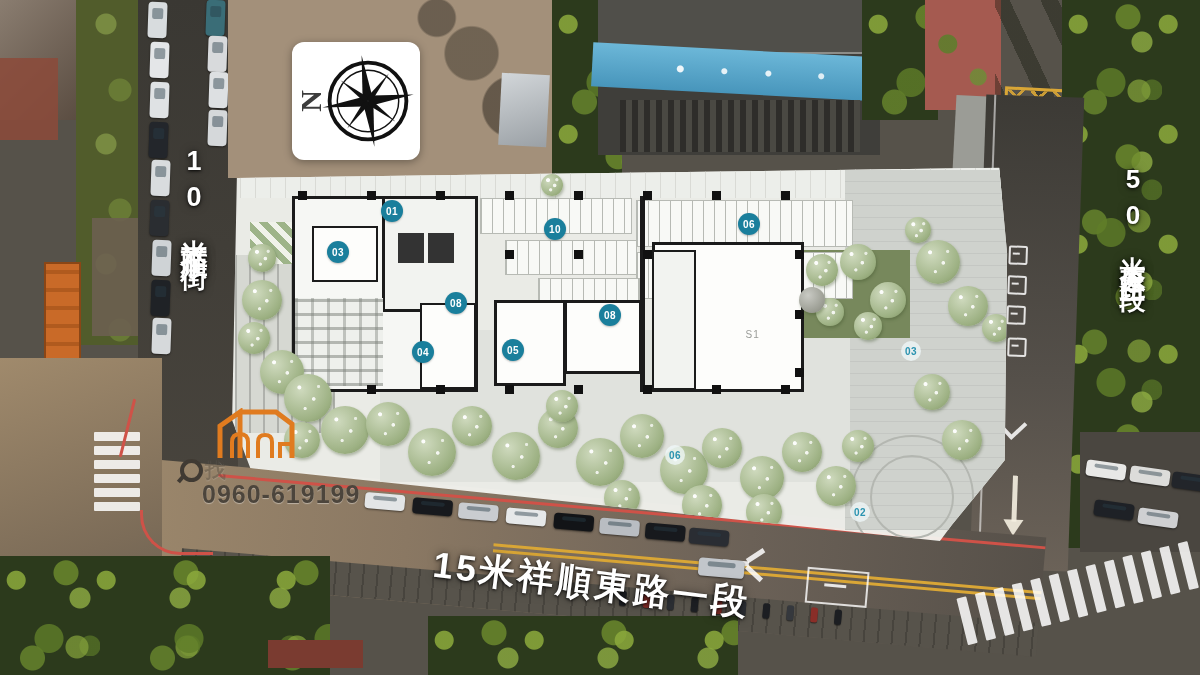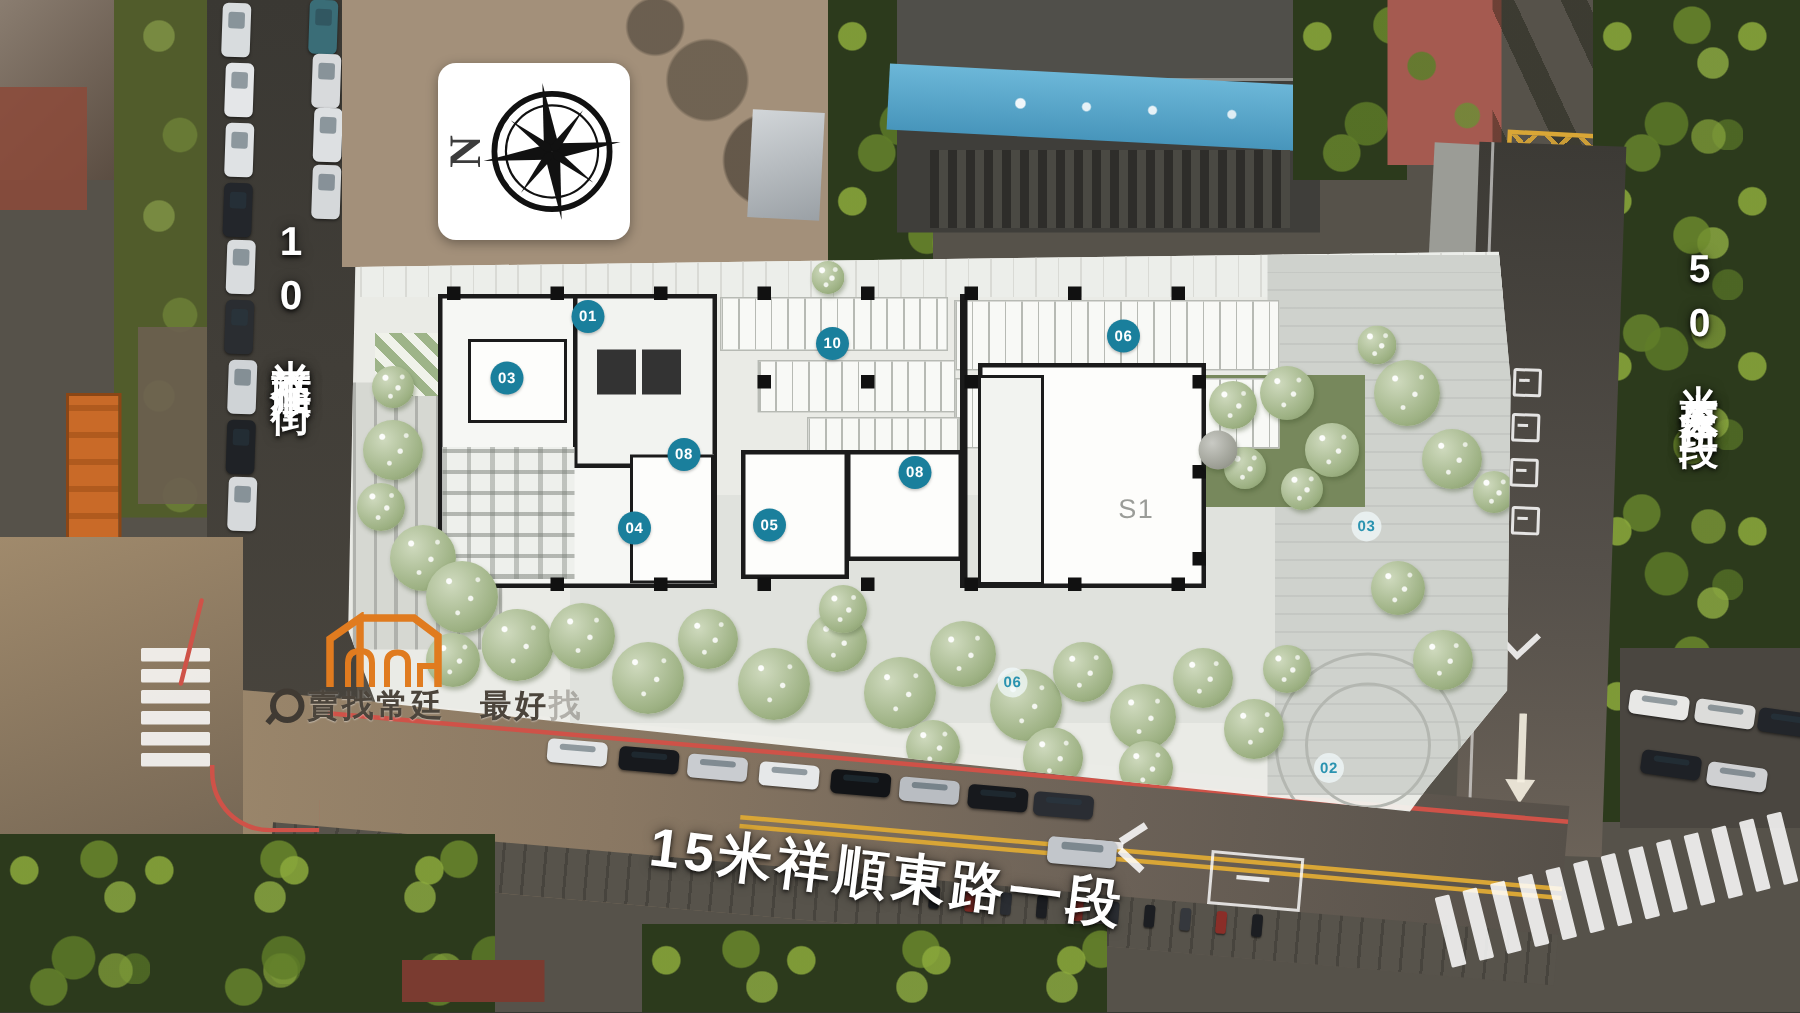--- a/index.html
+++ b/index.html
@@ -255,21 +255,21 @@
     <div class="room" style="left:157px;top:36px;width:96px;height:116px;background:#f2f3f0;"></div>
     <div class="planbase" style="left:173px;top:73px;width:26px;height:30px;background:#333;"></div>
     <div class="planbase" style="left:203px;top:73px;width:26px;height:30px;background:#333;"></div>
     <div class="planbase" style="left:70px;top:138px;width:88px;height:88px;background:
          repeating-linear-gradient(0deg, rgba(120,125,118,.5) 0 3px, transparent 3px 14px),
          repeating-linear-gradient(90deg, rgba(120,125,118,.4) 0 3px, transparent 3px 16px),#eef0ec;"></div>
     <div class="room thinroom" style="left:195px;top:143px;width:56px;height:86px;"></div>
     <div class="room" style="left:269px;top:140px;width:72px;height:86px;"></div>
     <div class="room" style="left:339px;top:140px;width:78px;height:74px;"></div>
     <div class="room" style="left:427px;top:82px;width:152px;height:150px;">
-      <span style="position:absolute;left:62%;top:58%;color:#9a9c98;font-size:18px;letter-spacing:1px;">S1</span>
+      <span style="position:absolute;left:62%;top:58%;color:#9a9c98;font-size:10px;letter-spacing:1px;">S1</span>
     </div>
     <div class="room thinroom" style="left:427px;top:90px;width:44px;height:140px;background:#f2f3f0;"></div>
     <div class="planbase" style="left:415px;top:36px;width:5px;height:196px;background:#1a1a1a;"></div>
   <div class="col" style="left: 73px; top: 31px;"></div>
       <div class="col" style="left: 142px; top: 31px;"></div>
       <div class="col" style="left: 211px; top: 31px;"></div>
       <div class="col" style="left: 280px; top: 31px;"></div>
       <div class="col" style="left: 349px; top: 31px;"></div>
       <div class="col" style="left: 418px; top: 31px;"></div>
       <div class="col" style="left: 487px; top: 31px;"></div>
@@ -328,21 +328,21 @@
       <div class="marker filled" style="background: rgb(26, 127, 156); left: 156px; top: 40px;">01</div>
       <div class="marker filled" style="background: rgb(26, 127, 156); left: 319px; top: 58px;">10</div>
       <div class="marker filled" style="background: rgb(26, 127, 156); left: 513px; top: 53px;">06</div>
       <div class="marker filled" style="background: rgb(26, 127, 156); left: 102px; top: 81px;">03</div>
       <div class="marker filled" style="background: rgb(26, 127, 156); left: 220px; top: 132px;">08</div>
       <div class="marker filled" style="background: rgb(26, 127, 156); left: 374px; top: 144px;">08</div>
       <div class="marker filled" style="background: rgb(26, 127, 156); left: 187px; top: 181px;">04</div>
       <div class="marker filled" style="background: rgb(26, 127, 156); left: 277px; top: 179px;">05</div>
       <div class="marker outline" style="color: rgb(42, 147, 176); left: 676px; top: 181px;">03</div>
       <div class="marker outline" style="color: rgb(42, 147, 176); left: 440px; top: 285px;">06</div>
-      <div class="marker outline" style="color: rgb(42, 147, 176); left: 651px; top: 342px;">02</div>
+      <div class="marker outline" style="color: rgb(42, 147, 176); left: 625px; top: 342px;">02</div>
     </div>
 
   <div class="streetlabel vert" style="left:176px;top:146px;font-size:27px;">10米祥順一街</div>
   <div class="streetlabel vert" style="left:1116px;top:164px;font-size:26px;">50米太原路三段</div>
   <div class="streetlabel" style="left:432px;top:560px;font-size:36px;letter-spacing:3px;transform:rotate(7deg);">15米祥順東路一段</div>
 
   <div class="ph" id="compass">
     <div class="n">N</div>
     <svg width="96" height="96" viewBox="0 0 100 100" style="margin-left:28px;">
       <circle cx="50" cy="50" r="40" fill="none" stroke="#111" stroke-width="4"></circle>
@@ -364,17 +364,17 @@
 
   <svg class="ph" id="logo-icon" viewBox="0 0 84 50">
     <path d="M6 50 V18 L26 4 V50" fill="none" stroke="#e07b1f" stroke-width="5"></path>
     <path d="M26 4 L62 4 L78 16 V50" fill="none" stroke="#e07b1f" stroke-width="5"></path>
     <path d="M18 50 V34 Q18 26 26 26 Q34 26 34 34 V50" fill="none" stroke="#e07b1f" stroke-width="4"></path>
     <path d="M44 50 V34 Q44 27 51 27 Q58 27 58 34 V50" fill="none" stroke="#e07b1f" stroke-width="4"></path>
     <path d="M66 50 V36 H76" fill="none" stroke="#e07b1f" stroke-width="4"></path>
   </svg>
   <div class="ph" id="brandline">
     <span id="magnifier"></span>
-    <span>賣找常廷　最好</span>
     <span id="brand-faded">找</span>
   </div>
+  <div class="ph" id="phone">0960-619199</div>
 
 </div>
 
 </body></html>

